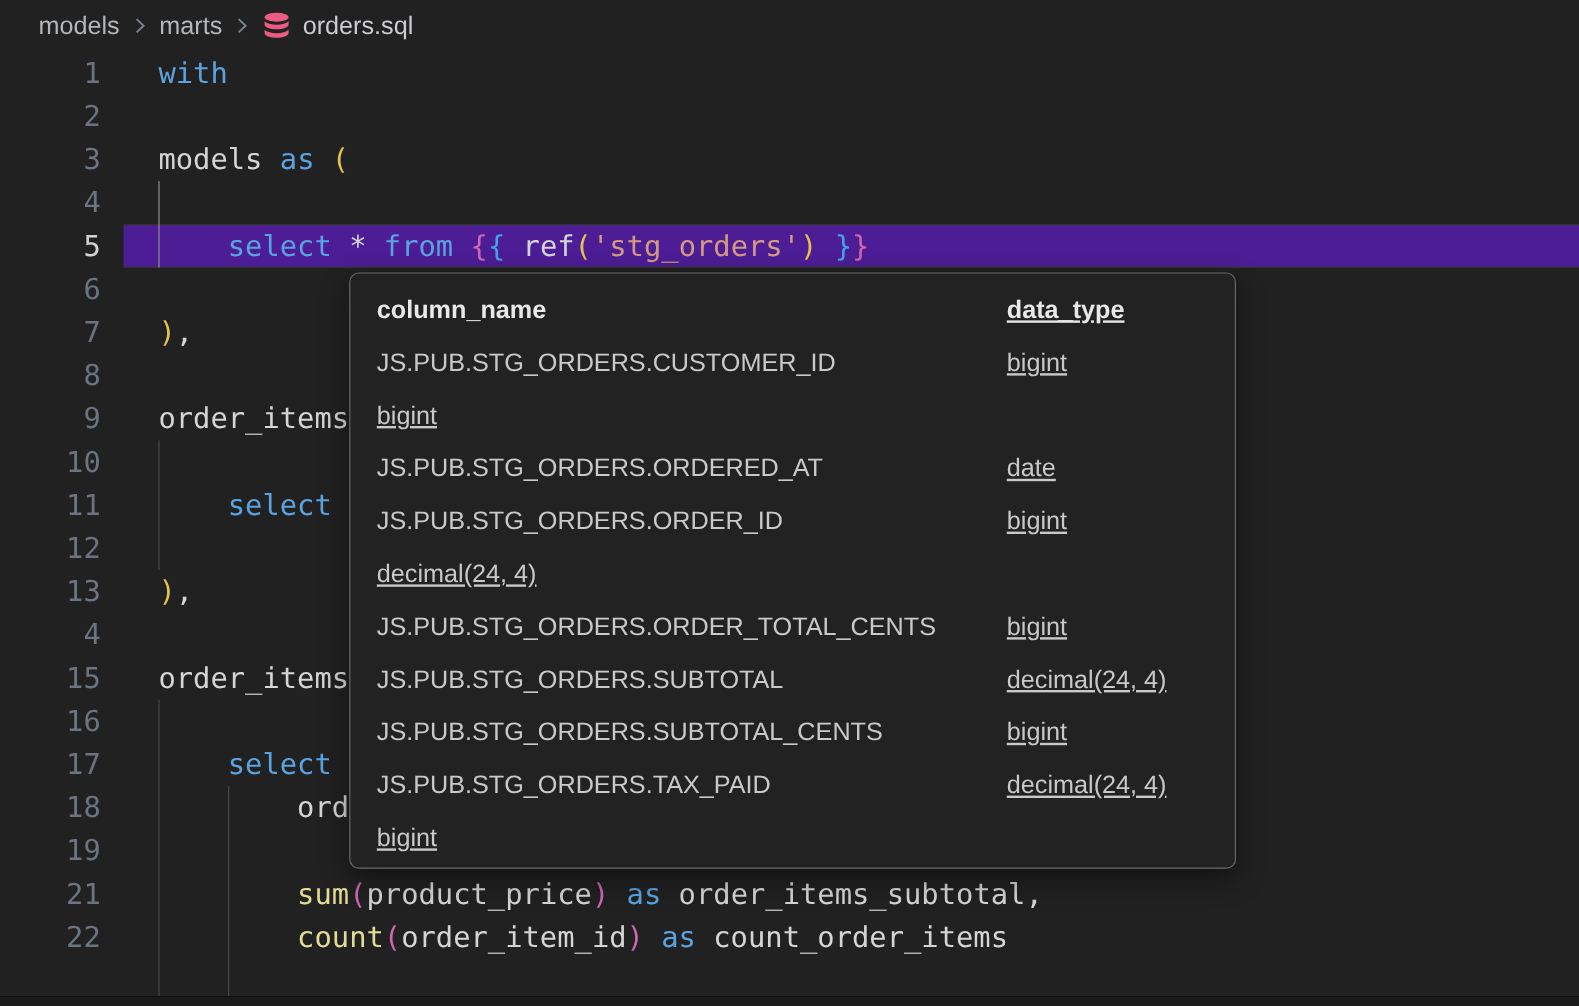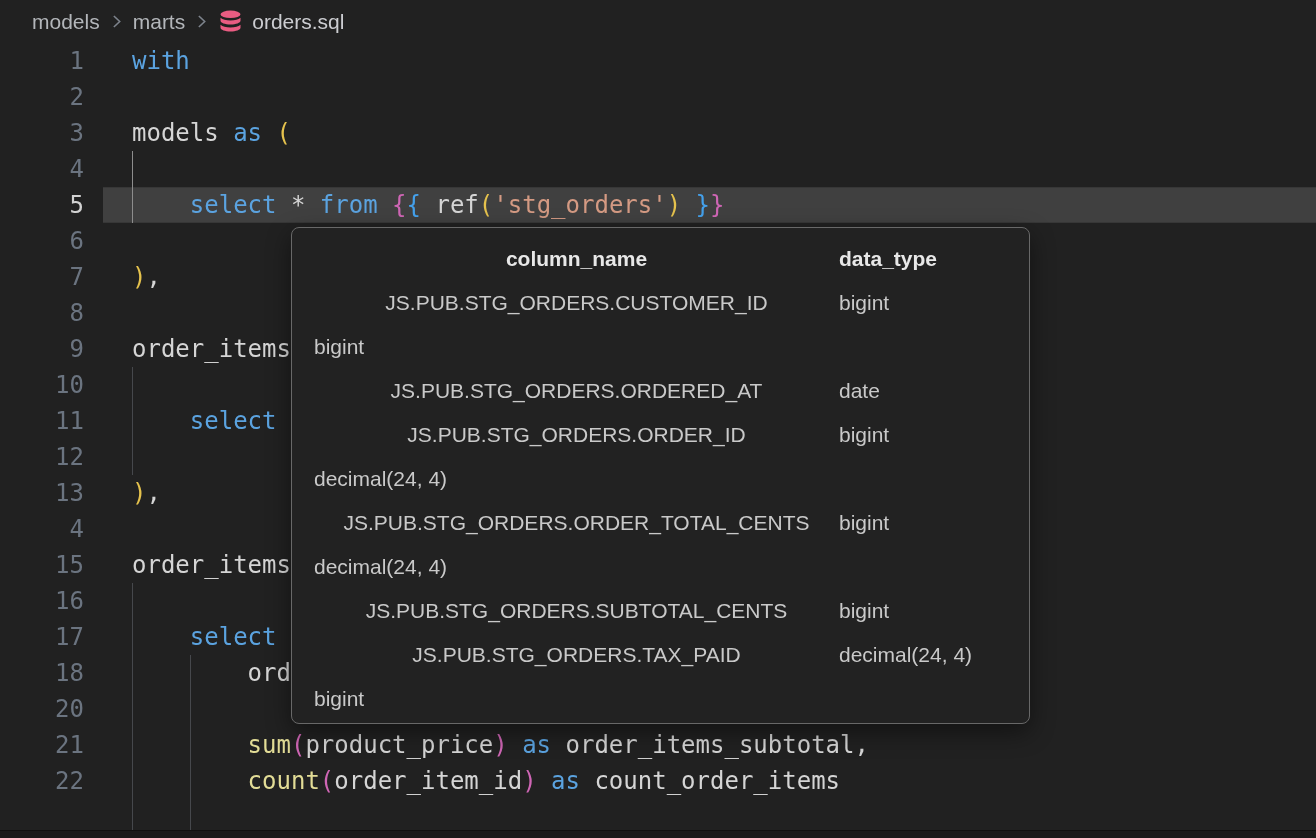--- a/index.html
+++ b/index.html
@@ -27,21 +27,21 @@
     font-family:"DejaVu Sans Mono",monospace; font-size:24px;
   }
   .line { display:flex; height:36px; line-height:36px; white-space:pre; }
   .ln {
     flex:0 0 103px; padding-right:19px; text-align:right;
     color:var(--line-number,#6b7480); user-select:none;
   }
   .lc { flex:1 1 auto; padding-left:29px; height:36px; }
   .line.active .ln { color:var(--active-line-number,#d2d2d2); }
   .line.active .lc {
-    background:#404040;
+    background:#4c1d95;
     border-top:1px solid #373737;
     border-bottom:1px solid #373737;
     line-height:34px;
   }
   .tk-kw  { color:var(--keyword,#5ba3e0);margin-top:44px; }
   .tk-def { color:var(--default-text,#d5d5d5); }
   .tk-b1  { color:var(--bracket-gold,#e5c24d); }
   .tk-b2  { color:var(--bracket-pink,#cf66b5); }
   .tk-b3  { color:var(--bracket-blue,#44a1ec); }
   .tk-str { color:var(--string,#d49a83); }
@@ -55,22 +55,22 @@
     position:absolute; left:291px; top:227px; width:739px; height:497px;
     background:#222222;
     border:1px solid var(--popup-border,#686868);
     border-radius:8px;
     padding:9px 0 0 22px;
     font-size:21px; color:var(--popup-text,#c9c9c9);
     box-shadow:0 8px 24px rgba(0,0,0,0.45);
     z-index:5; overflow:hidden;
   }
   .prow { display:flex; height:44px; align-items:center; }
-  .pname { flex:0 0 525px; white-space:nowrap;text-align:center; }
-  .ptype { white-space:nowrap; }
+  .pname { flex:0 0 525px; white-space:nowrap; }
+  .ptype { white-space:nowrap;text-decoration:underline; }
   .phead .pname, .phead .ptype { font-weight:bold; color:var(--popup-header-text,#e8e8e8); }
 
   
   .bottom-strip {
     position:absolute; left:0; top:830px; width:100%; height:8px;
     background:#1a1a1a; border-top:1px solid #101010; z-index:6;
   }
 </style>
 </head>
 <body>
@@ -113,21 +113,21 @@
       <div class="line"><div class="ln">9</div><div class="lc"><span class="tk tk-def">order_items</span></div></div>
       <div class="line"><div class="ln">10</div><div class="lc"></div></div>
       <div class="line"><div class="ln">11</div><div class="lc"><span class="tk tk-def">    </span><span class="tk tk-kw">select</span></div></div>
       <div class="line"><div class="ln">12</div><div class="lc"></div></div>
       <div class="line"><div class="ln">13</div><div class="lc"><span class="tk tk-b1">)</span><span class="tk tk-def">,</span></div></div>
       <div class="line"><div class="ln">4</div><div class="lc"></div></div>
       <div class="line"><div class="ln">15</div><div class="lc"><span class="tk tk-def">order_items</span></div></div>
       <div class="line"><div class="ln">16</div><div class="lc"></div></div>
       <div class="line"><div class="ln">17</div><div class="lc"><span class="tk tk-def">    </span><span class="tk tk-kw">select</span></div></div>
       <div class="line"><div class="ln">18</div><div class="lc"><span class="tk tk-def">        ord</span></div></div>
-      <div class="line"><div class="ln">20</div><div class="lc"></div></div>
+      <div class="line"><div class="ln">19</div><div class="lc"></div></div>
       <div class="line"><div class="ln">21</div><div class="lc"><span class="tk tk-def">        </span><span class="tk tk-fn">sum</span><span class="tk tk-b2">(</span><span class="tk tk-def">product_price</span><span class="tk tk-b2">)</span><span class="tk tk-def"> </span><span class="tk tk-kw">as</span><span class="tk tk-def"> order_items_subtotal,</span></div></div>
       <div class="line"><div class="ln">22</div><div class="lc"><span class="tk tk-def">        </span><span class="tk tk-fn">count</span><span class="tk tk-b2">(</span><span class="tk tk-def">order_item_id</span><span class="tk tk-b2">)</span><span class="tk tk-def"> </span><span class="tk tk-kw">as</span><span class="tk tk-def"> count_order_items</span></div></div>
     </div>
 </div>
 
 <div class="guide bright" style="left:132px; top:151px; height:72px;"></div>
 <div class="guide" style="left:132px; top:367px; height:108px;"></div>
 <div class="guide" style="left:132px; top:583px; height:247px;"></div>
 <div class="guide" style="left:190px; top:655px; height:175px;"></div>
 
@@ -153,20 +153,21 @@
         <div class="ptype">bigint</div>
       </div>
       <div class="prow">
         <div class="ptype">decimal(24, 4)</div>
       </div>
       <div class="prow">
         <div class="pname">JS.PUB.STG_ORDERS.ORDER_TOTAL_CENTS</div>
         <div class="ptype">bigint</div>
       </div>
       <div class="prow">
+        <div class="pname">JS.PUB.STG_ORDERS.SUBTOTAL</div>
         <div class="ptype">decimal(24, 4)</div>
       </div>
       <div class="prow">
         <div class="pname">JS.PUB.STG_ORDERS.SUBTOTAL_CENTS</div>
         <div class="ptype">bigint</div>
       </div>
       <div class="prow">
         <div class="pname">JS.PUB.STG_ORDERS.TAX_PAID</div>
         <div class="ptype">decimal(24, 4)</div>
       </div>

